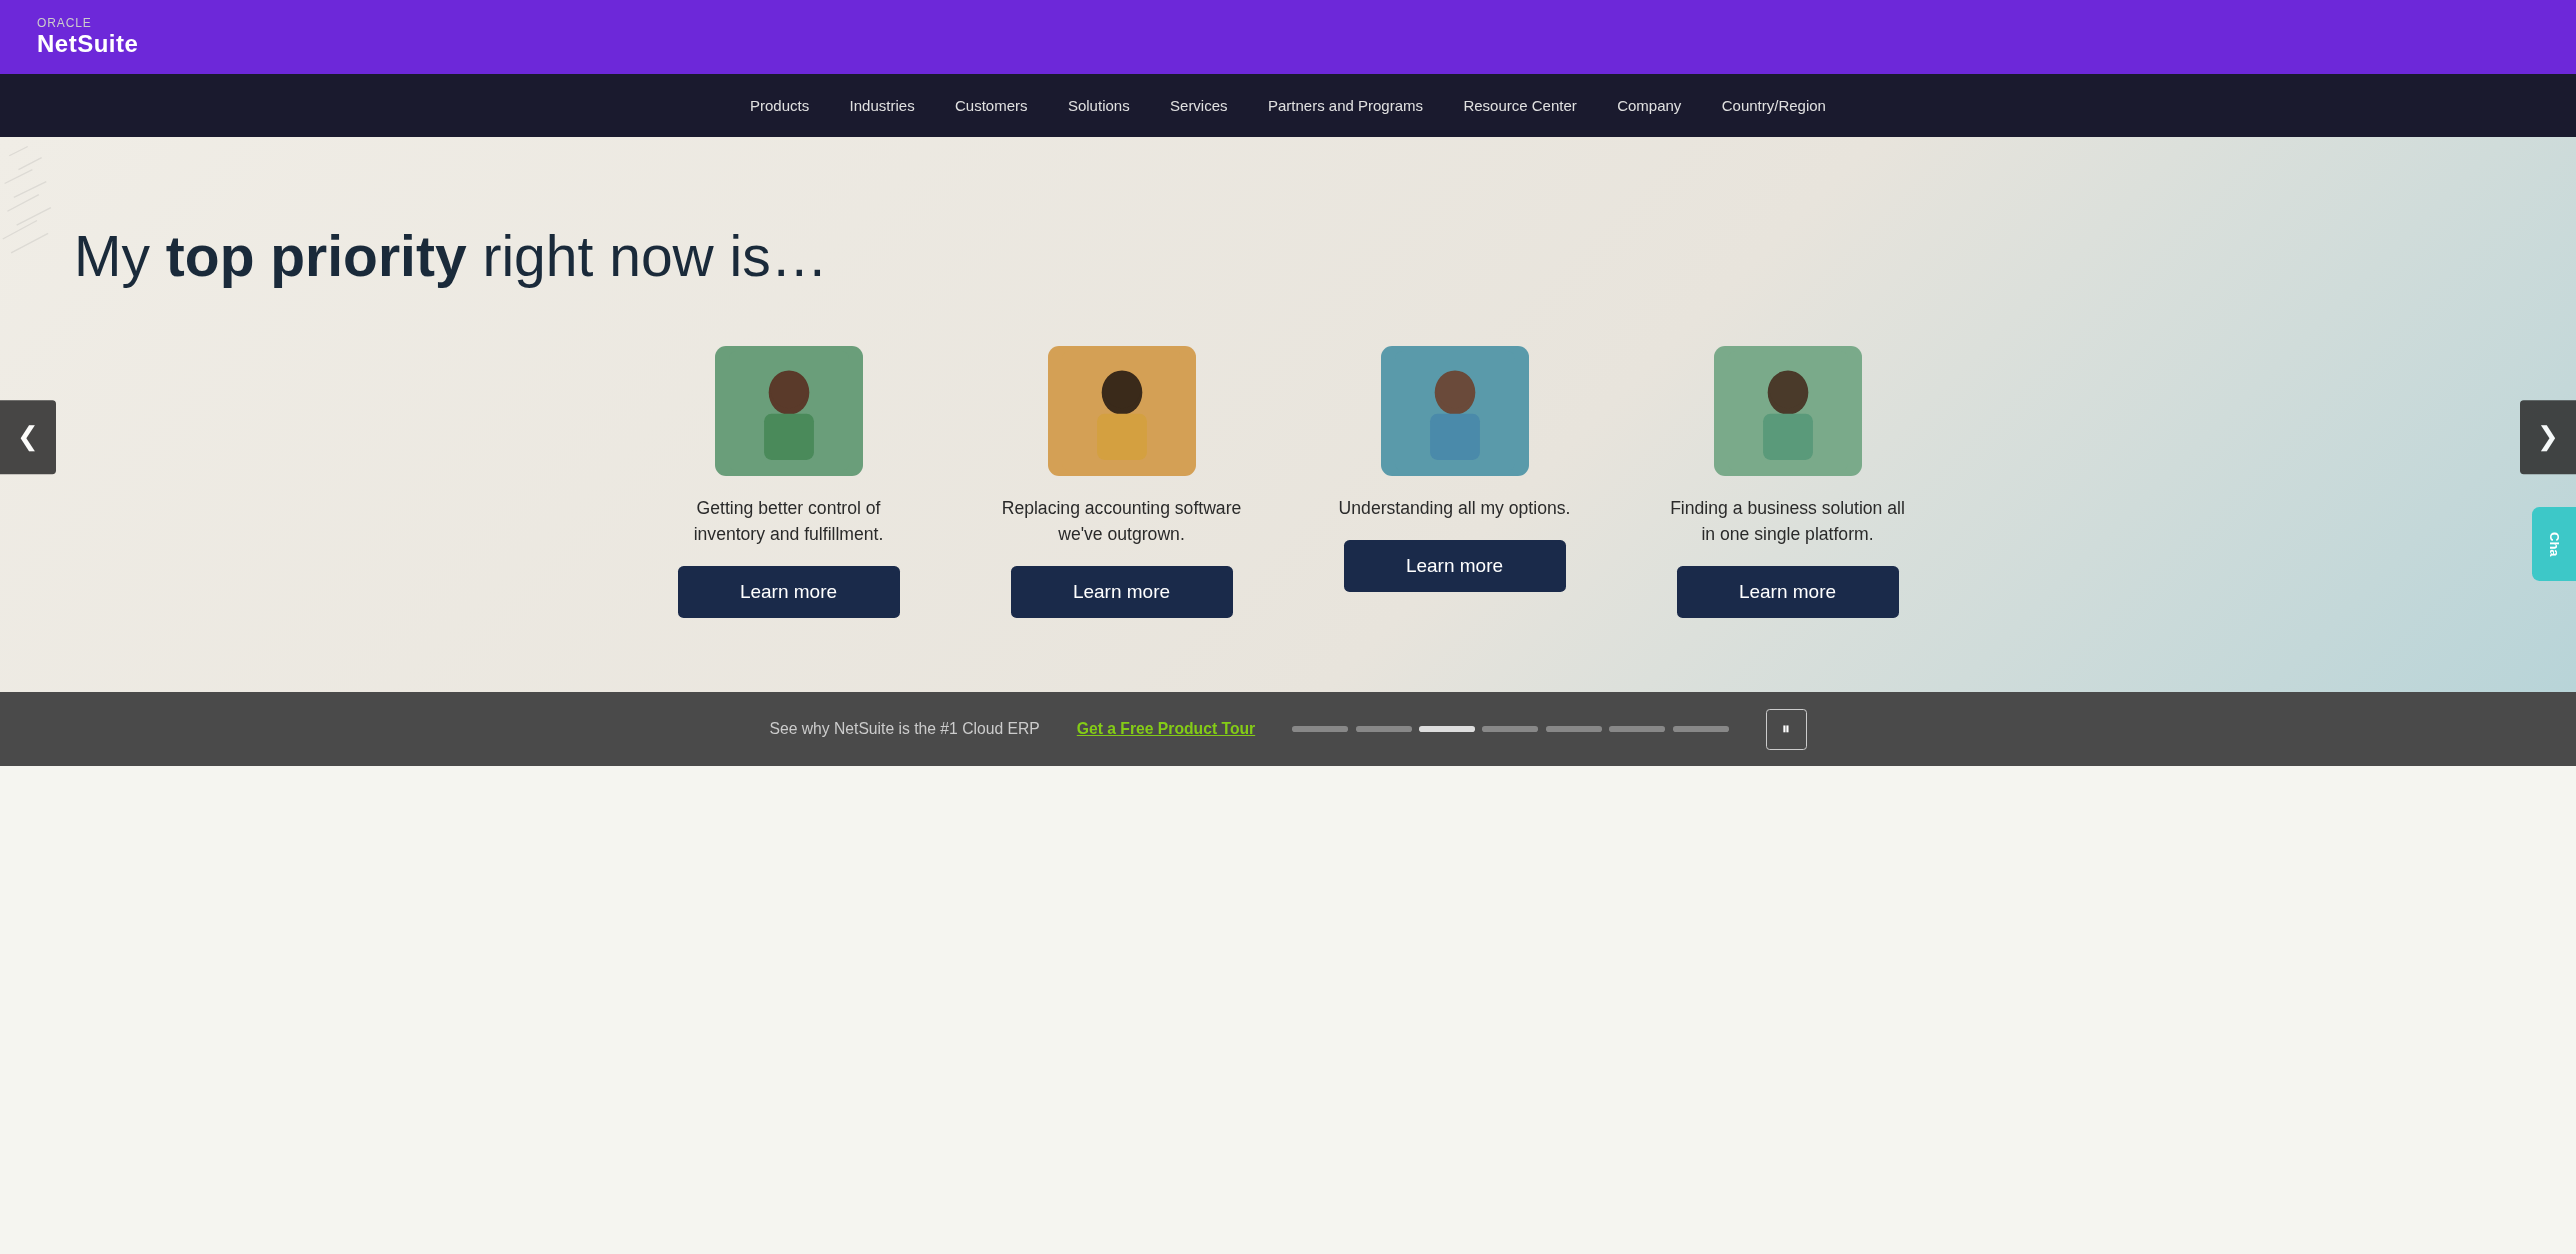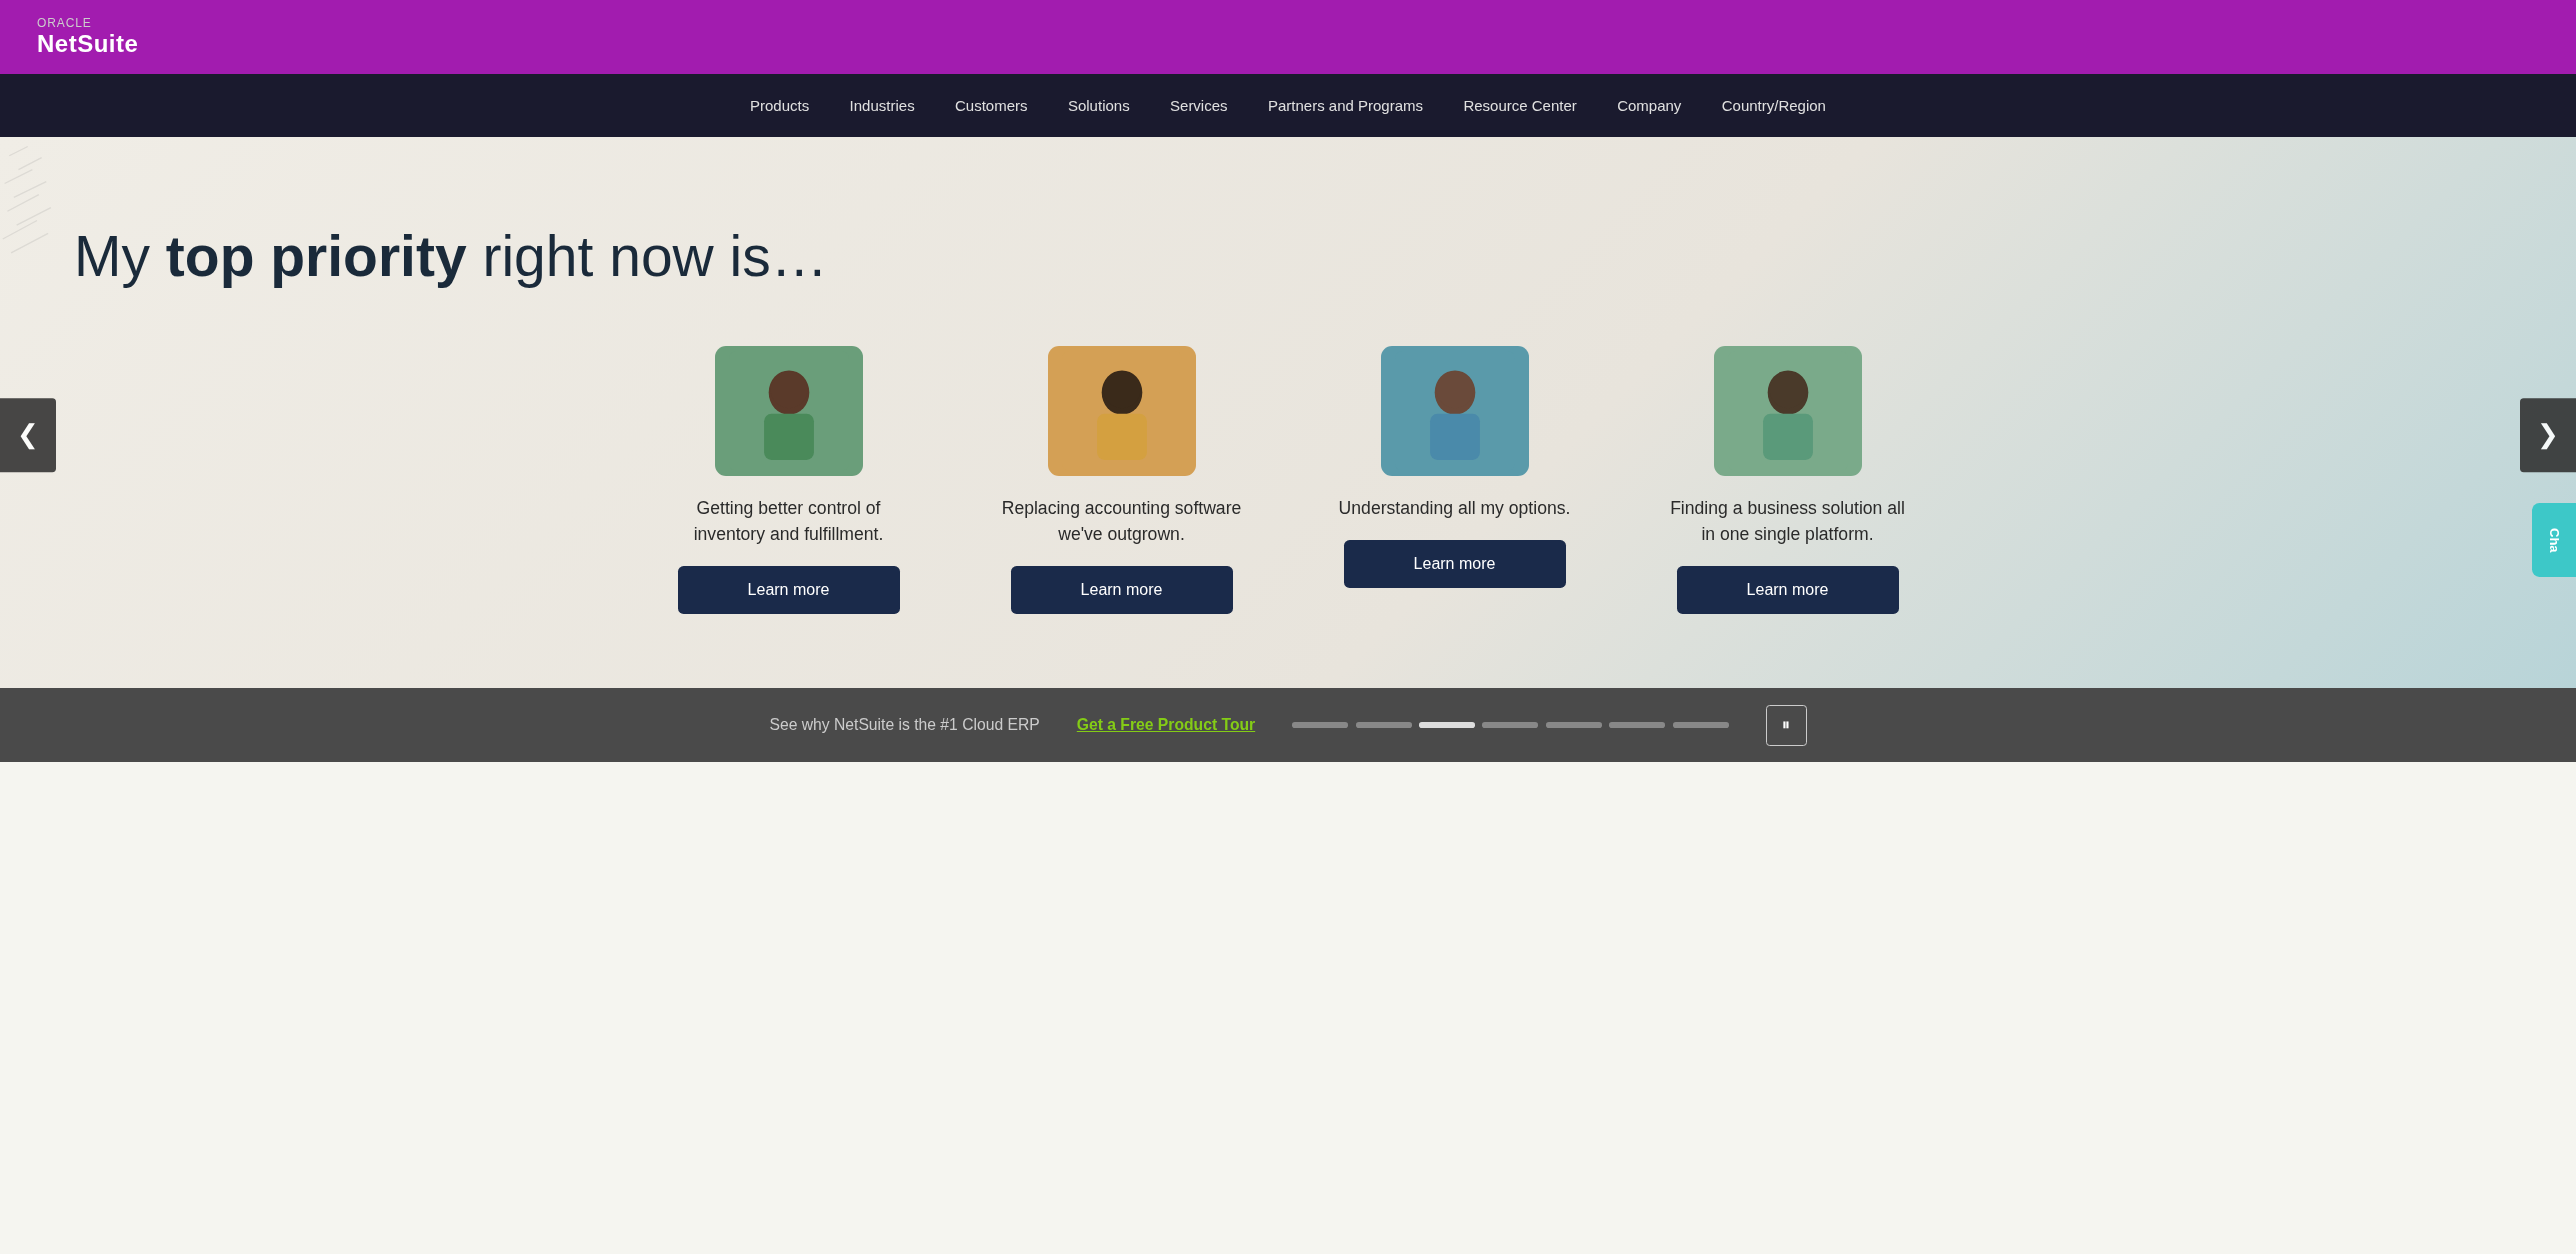--- a/index.html
+++ b/index.html
@@ -1,20 +1,20 @@
 <!DOCTYPE html>
 <html style="font-size:15px"><head>
   <meta charset="utf-8">
   <style>
     * { margin: 0; padding: 0; box-sizing: border-box; }
     body { font-family: Arial, Helvetica, sans-serif; background: #f5f5f0; overflow-x: hidden; }
 
     
     .top-bar {
-      background: #a21caf;
+      background: #6d28d9;
       display: flex;
       align-items: center;
       justify-content: space-between;
       padding: 0 37px;
       height: 74px;
     }
     .logo-area {
       display: flex;
       flex-direction: column;
       color: white;
@@ -158,21 +158,21 @@
       text-align: center;
       line-height: 1.5;
       max-width: 241px;
     }
     .card-btn {
       background: #1a2a4a;
       color: white;
       border: none;
       border-radius: 5.6px;
       padding: 15px 44px;
-      font-size: 16px;
+      font-size: 19px;
       cursor: pointer;
       width: 222px;
     }
 
     
     .nav-arrow-left, .nav-arrow-right {
       position: absolute;
       top: 50%;
       transform: translateY(-20%);
       background: #2a2a2a;

